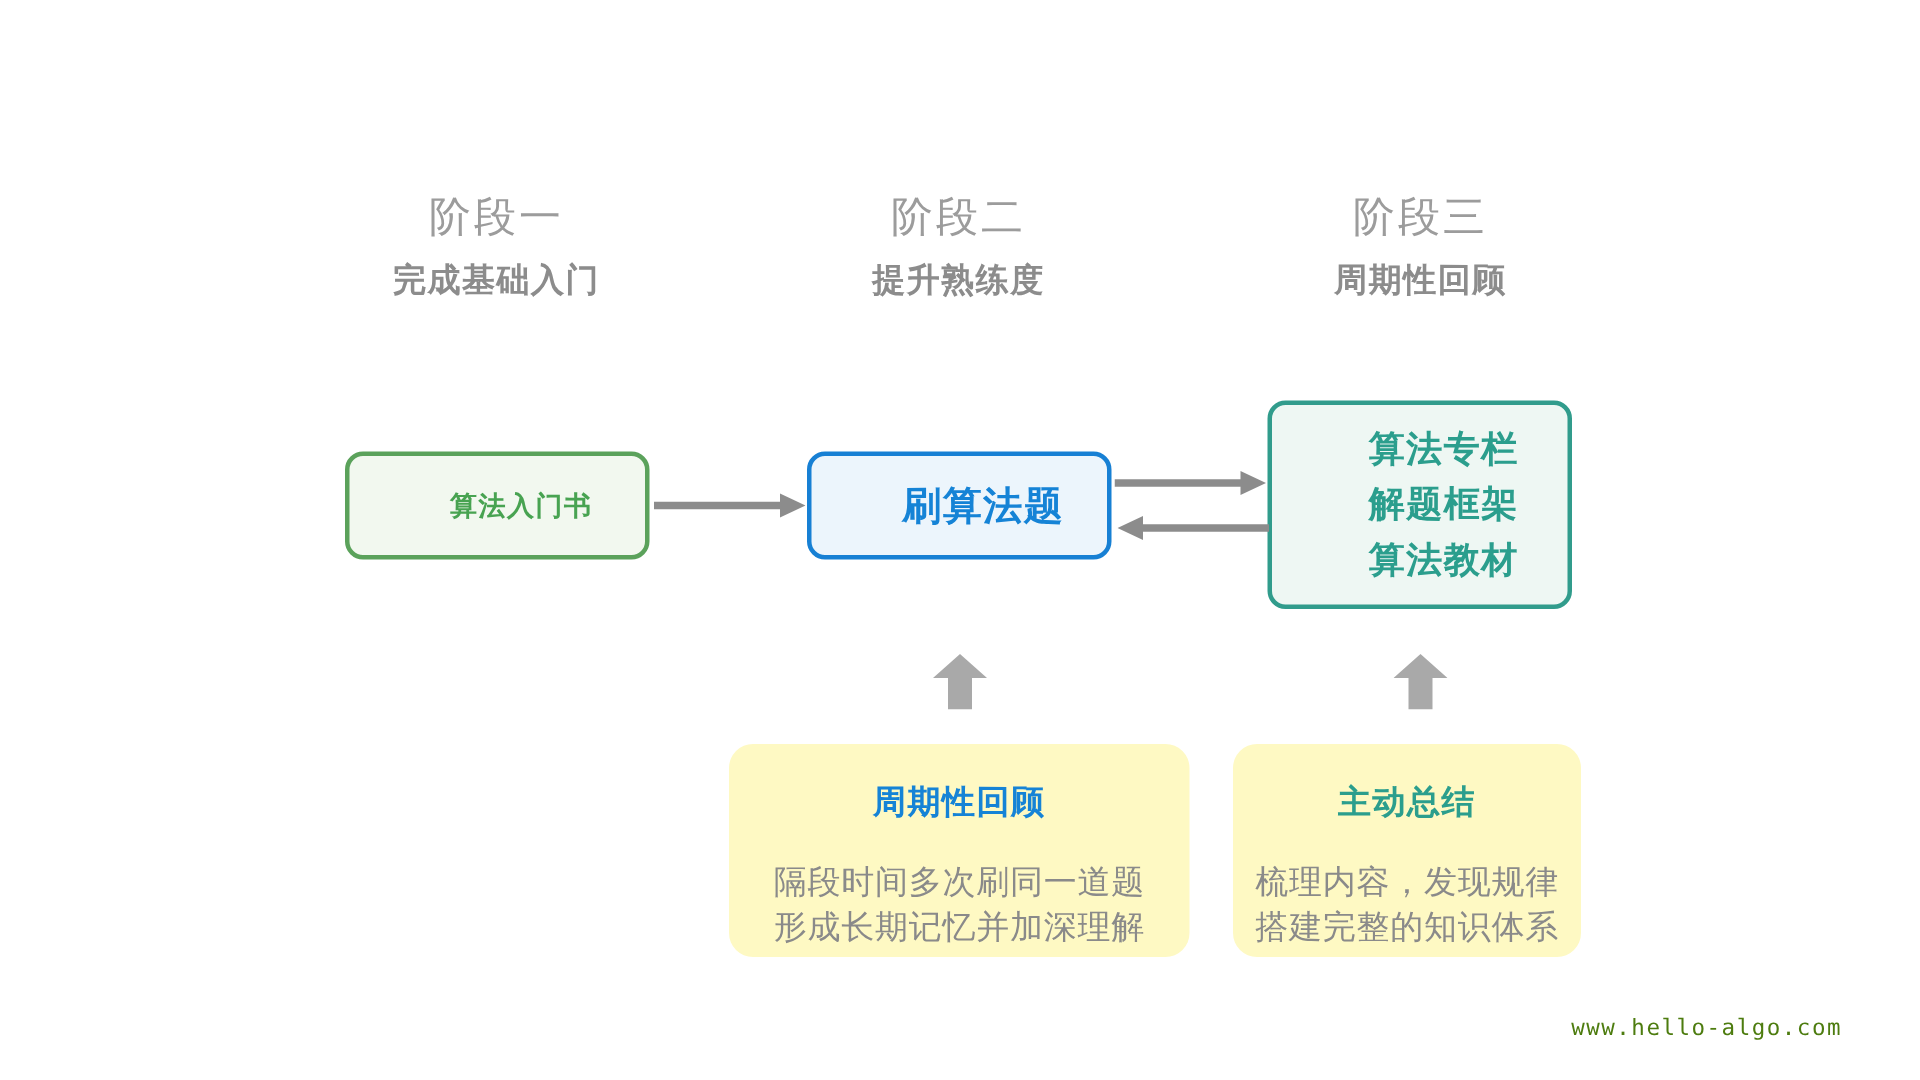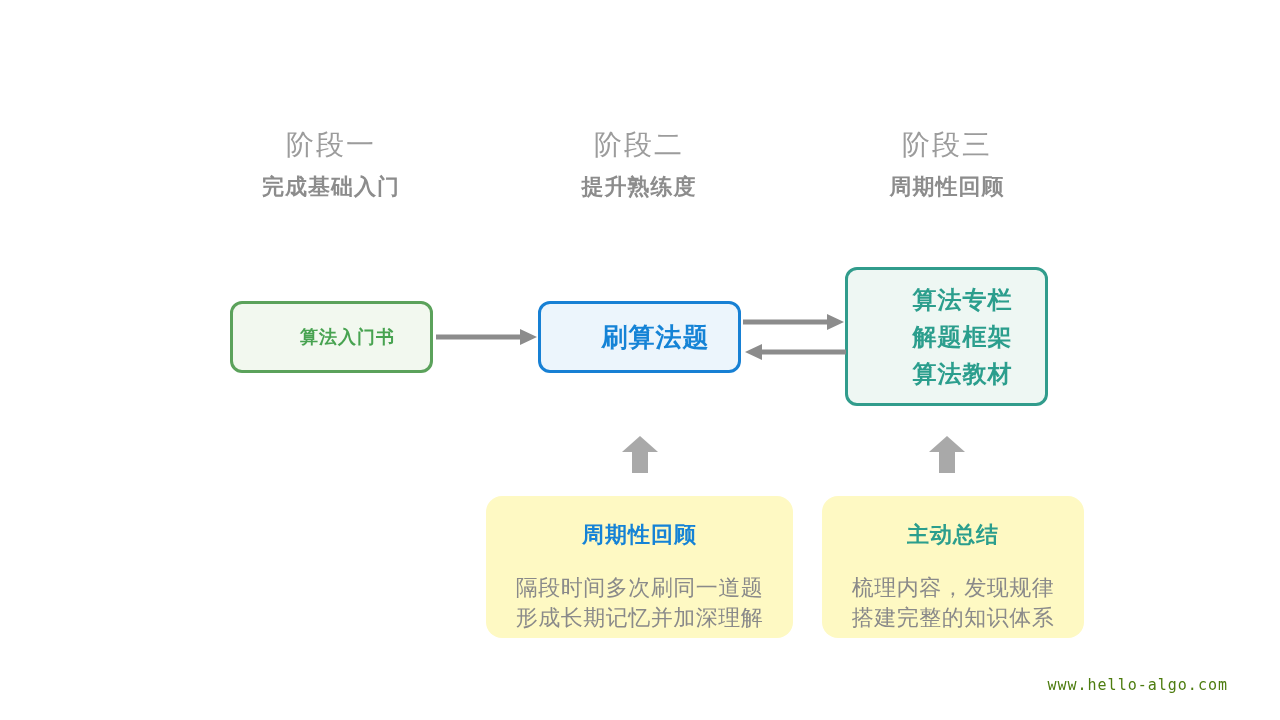--- a/index.html
+++ b/index.html
@@ -86,21 +86,21 @@
   .callout {
     position: absolute;
     top: 496px;
     height: 142px;
     border-radius: 16px;
     background: #fef9c3;
     text-align: center;
     padding-top: 24px;
   }
   .callout-review  { left: 486px; width: 307px; }
-  .callout-summary { left: 822px; width: 262px; }
+  .callout-summary { left: 822px; width: 232px; }
   .callout-title {
     font-size: 22px;
     font-weight: 700;
     letter-spacing: 1px;
     margin-bottom: 23px;
   }
   .callout-review .callout-title  { color: #1583d6; }
   .callout-summary .callout-title { color: #2b9e8d; }
   .callout-body {
     font-size: 22px;

